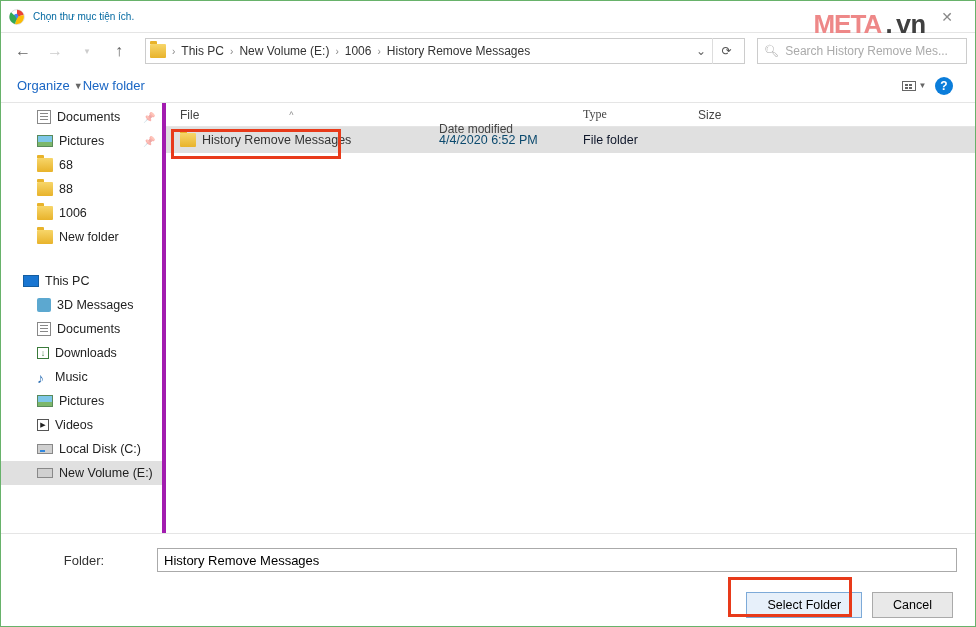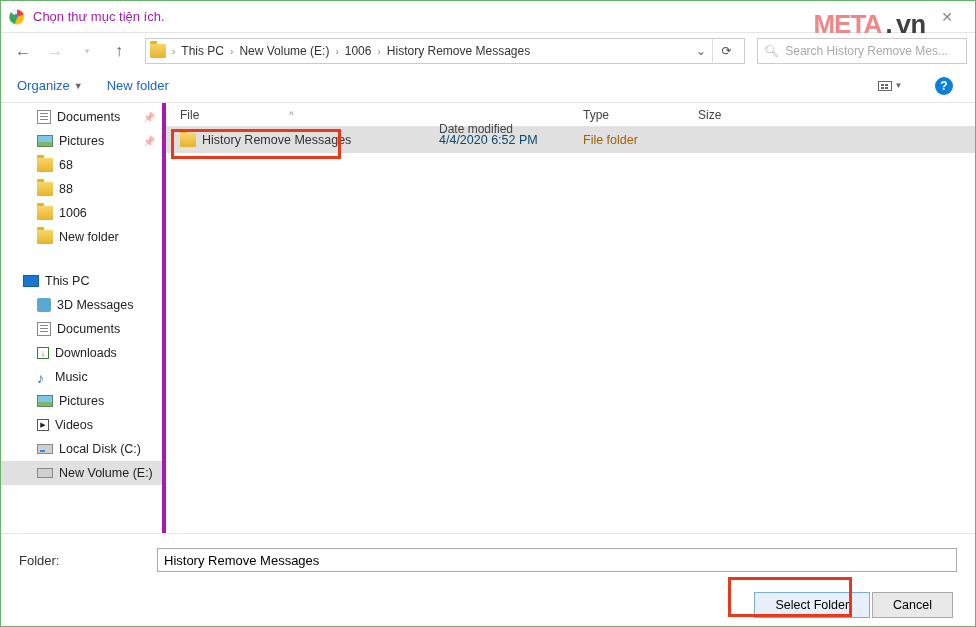--- a/index.html
+++ b/index.html
@@ -1,34 +1,34 @@
 <!DOCTYPE html>
 <html><head>
 <meta charset="utf-8">
 <style>
 * { box-sizing: border-box; margin: 0; padding: 0; font-family: "Segoe UI", Tahoma, sans-serif; }
 body { width: 976px; height: 627px; background: #fff; position: relative; overflow: hidden; border: 1px solid #67b26a; }
 .titlebar { height: 32px; display: flex; align-items: center; padding: 0 8px; border-bottom: 1px solid #e5e5e5; }
 .chrome-icon { width: 16px; height: 16px; margin-right: 8px; }
-.title-text { font-size: 13px; color: #a21caf; flex: 1; }
+.title-text { font-size: 10px; color: #0369a1; flex: 1; }
 .close-btn { width: 40px; height: 28px; display: flex; align-items: center; justify-content: center; color: #888; font-size: 14px; cursor: pointer; }
 .watermark { position: absolute; top: 8px; right: 50px; font-size: 26px; font-weight: bold; color: #e88; font-family: Arial; letter-spacing: -1px; }
 .watermark .vn { color: #404040; font-family: Liberation Mono, monospace; }
 .navbar { height: 36px; display: flex; align-items: center; padding: 0 8px; gap: 4px; }
 .nav-arrow { width: 28px; height: 28px; display: flex; align-items: center; justify-content: center; color: #666; cursor: pointer; }
 .nav-arrow.disabled { color: #ccc; }
 .breadcrumb { flex: 1; height: 26px; border: 1px solid #ccc; display: flex; align-items: center; padding: 0 4px; font-size: 12px; margin: 0 8px; }
 .bc-folder-icon { width: 18px; height: 16px; margin-right: 4px; }
 .bc-item { padding: 2px 4px; color: #333; cursor: pointer; }
 .bc-sep { color: #888; padding: 0 2px; font-size: 10px; }
 .bc-spacer { flex: 1; }
 .bc-drop { color: #666; padding: 0 6px; }
 .refresh-btn { width: 28px; height: 26px; display: flex; align-items: center; justify-content: center; border-left: 1px solid #ddd; color: #555; cursor: pointer; }
 .search-box { width: 210px; height: 26px; border: 1px solid #ccc; display: flex; align-items: center; padding: 0 6px; color: #aaa; font-size: 12px; gap: 6px; }
-.toolbar { height: 34px; display: flex; align-items: center; padding: 0 16px; gap: 24px; border-bottom: 1px solid #e5e5e5; }
+.toolbar { height: 34px; display: flex; align-items: center; padding: 0 16px; border-bottom: 1px solid #e5e5e5; }
 .tb-item { font-size: 13px; color: #1a66c4; display: flex; align-items: center; gap: 4px; cursor: pointer; }
 .tb-spacer { flex: 1; }
 .tb-icon-btn { width: 30px; height: 24px; display: flex; align-items: center; justify-content: center; cursor: pointer; color: #555; }
 .help-icon { width: 18px; height: 18px; border-radius: 50%; background: #0b7dda; color: #fff; font-size: 12px; font-weight: bold; display: flex; align-items: center; justify-content: center; }
 .main { display: flex; height: 430px; }
 .sidebar { width: 165px; border-right: 4px solid #a21caf; overflow-y: auto; padding: 2px 0; }
 .side-item { height: 24px; display: flex; align-items: center; padding-left: 22px; font-size: 12.5px; color: #222; gap: 6px; cursor: pointer; white-space: nowrap; }
 .side-item.indent { padding-left: 36px; }
 .side-item.selected { background: #e0e0e0; }
 .pin-icon { opacity: 0.4; margin-left: auto; margin-right: 6px; font-size: 10px; }
@@ -44,36 +44,36 @@
 .down-ico { width: 12px; height: 12px; border: 1px solid #3a7a3a; display: flex; align-items: center; justify-content: center; color: #3a7a3a; font-size: 9px; }
 .music-ico { width: 12px; height: 14px; color: #2a6db3; font-size: 14px; }
 .vid-ico { width: 12px; height: 12px; border: 1px solid #555; display: flex; align-items: center; justify-content: center; font-size: 7px; }
 .disk-ico { width: 16px; height: 10px; background: #d0d0d0; border: 1px solid #888; position: relative; }
 .disk-ico.c::after { content:''; position:absolute; left:2px; bottom:1px; width:5px; height:2px; background:#3388dd; }
 .content { flex: 1; }
 .col-headers { height: 24px; display: flex; align-items: center; border-bottom: 1px solid #e5e5e5; font-size: 12px; color: #444; }
 .col-headers > div { padding: 0 8px; }
 .col-name { width: 265px; padding-left: 14px !important; display: flex; align-items: center; gap: 90px; }
 .col-date { width: 144px; margin-top: 29px; }
-.col-type { width: 115px; }
+.col-type { width: 115px; font-family: Liberation Serif, serif; }
 .col-size { width: 80px; }
 .sort-ind { font-size: 9px; color: #888; }
 .file-row { height: 26px; display: flex; align-items: center; font-size: 12.5px; color: #333; }
 .file-row.selected { background: #e0e0e0; }
 .file-row .cell { padding: 0 8px; }
 .file-row .cell-name { width: 265px; display: flex; align-items: center; gap: 6px; padding-left: 14px; }
 .file-row .cell-date { width: 144px; color: #0c4a6e; }
-.file-row .cell-type { width: 115px; color: #a16207; }
+.file-row .cell-type { width: 115px; color: #0f172a; }
 .file-row .cell-size { width: 80px; }
 .red-box-1 { position: absolute; border: 3px solid #e83a1a; pointer-events: none; }
 .bottom-area { border-top: 1px solid #e5e5e5; padding: 14px 18px; }
 .folder-input-row { display: flex; align-items: center; gap: 8px; margin-bottom: 20px; }
-.folder-label { font-size: 13px; color: #333; width: 130px; text-align: left; }
+.folder-label { font-size: 13px; color: #333; width: 130px; text-align: center; }
 .folder-input { flex: 1; height: 24px; border: 1px solid #aaa; padding: 0 6px; font-size: 13px; }
-.button-row { display: flex; justify-content: flex-end; gap: 2px; margin-right: 4px; }
+.button-row { display: flex; justify-content: flex-end; gap: 10px; margin-right: 4px; }
 .btn { height: 26px; padding: 0 20px; font-size: 12.5px; background: #e9e9e9; border: 1px solid #aaa; cursor: pointer; display: flex; align-items: center; }
 .btn.primary { border: 1px solid #7daad8; background: #e7f0fa; }
 .view-ico { display: inline-flex; width: 14px; height: 10px; border: 1px solid #666; position: relative; }
 .view-ico::after { content:''; position:absolute; top:2px; left:2px; width:3px; height:2px; background:#666; box-shadow: 4px 0 #666, 0 3px #666, 4px 3px #666; }
 </style>
 </head>
 <body>
 
 <div class="titlebar">
   <svg class="chrome-icon" viewBox="0 0 24 24">

